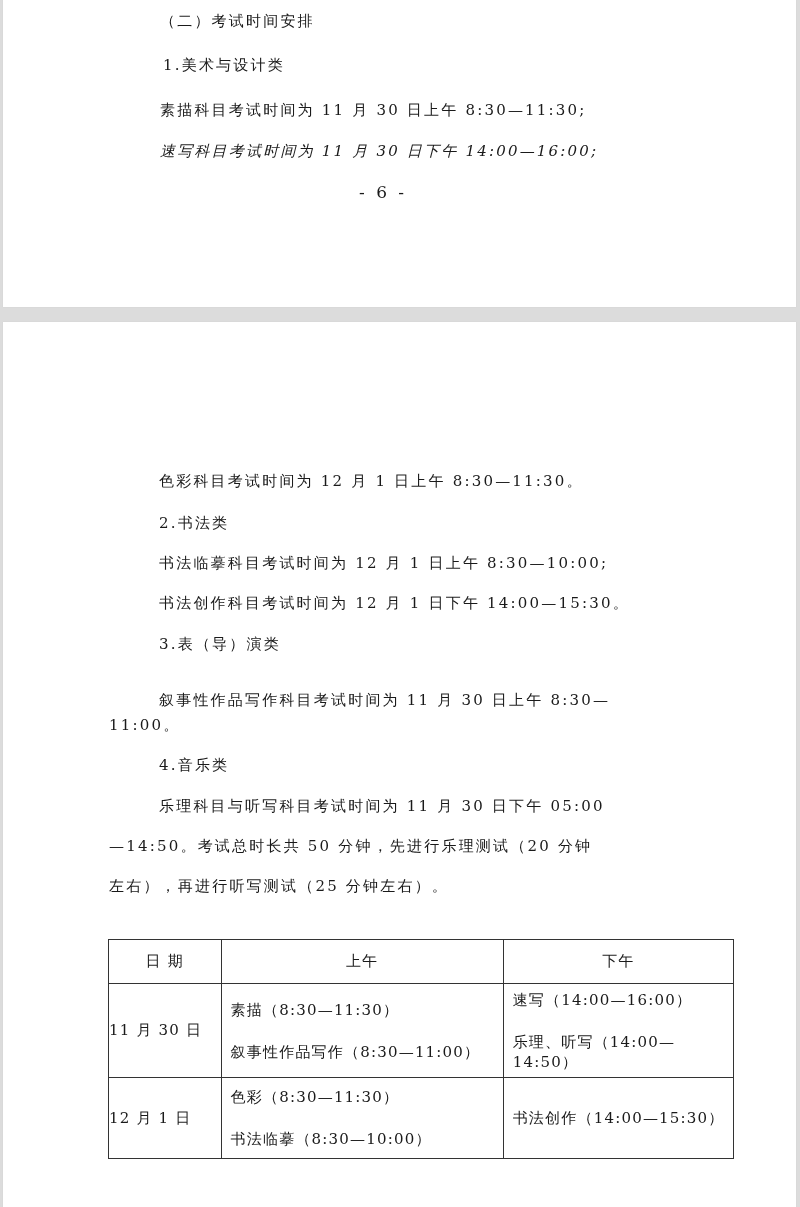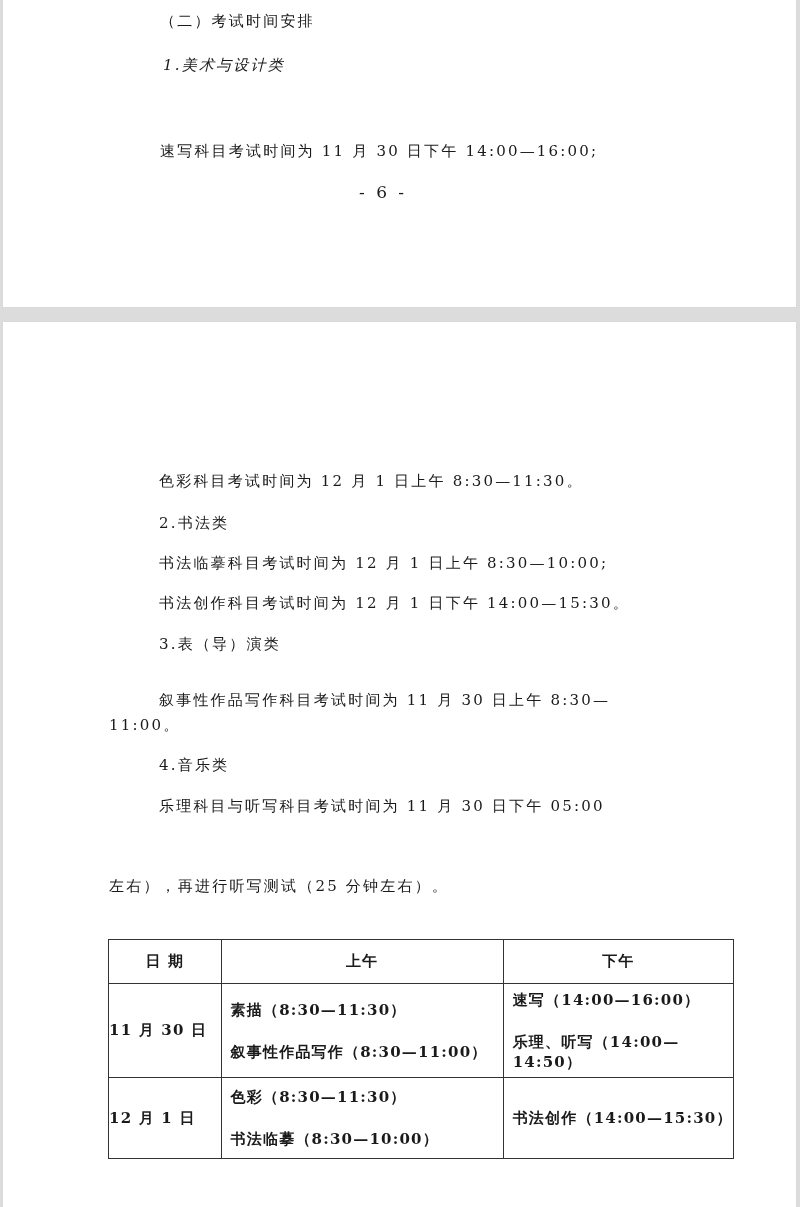--- a/index.html
+++ b/index.html
@@ -18,52 +18,54 @@
   #page2 { top:322px; height:1032px; }
   .line {
     position:absolute; white-space:nowrap; font-size:15px; letter-spacing:2.2px;
   }
   .pagenum { position:absolute; font-size:17px; letter-spacing:3px; }
   table.sched {
     position:absolute; left:105px; top:617px; width:626px;
     border-collapse:collapse; font-size:15px; letter-spacing:1.2px;
   }
   table.sched td, table.sched th {
-    border:1.3px solid #333; font-weight:bold; padding:0;margin-left:35px;
+    border:1.3px solid #333; font-weight:normal; padding:0;margin-left:35px;
   }
   table.sched th { height:43px; text-align:center; }
   .c-date { width:112px; text-align:left; }
   .c-am { width:282px; }
   .c-pm { width:230px; }
   .cell-item { display:block; padding-left:9px; line-height:20px; }
   .row1 td { height:93px; }
   .row2 td { height:80px; }
   .row1 .cell-item + .cell-item { margin-top:22px; }
   .row2 .c-am .cell-item + .cell-item { margin-top:22px; }
 </style>
 </head>
 <body>
 
 <div class="page" id="page1">
   <div class="line" style="left:157px;top:12px;">（二）考试时间安排</div>
-  <div class="line" style="left:160px;top:56px;font-style:italic;">1.美术与设计类</div>
-  <div class="line" style="left:157px;top:142px;">速写科目考试时间为 11 月 30 日下午 14:00—16:00;</div>
+  <div class="line" style="left:160px;top:56px;">1.美术与设计类</div>
+  <div class="line" style="left:157px;top:101px;">素描科目考试时间为 11 月 30 日上午 8:30—11:30;</div>
+  <div class="line" style="left:157px;top:142px;font-style:italic;">速写科目考试时间为 11 月 30 日下午 14:00—16:00;</div>
   <div class="pagenum" style="left:356px;top:182px;">- 6 -</div>
 </div>
 
 <div class="page" id="page2">
   <div class="line" style="left:156px;top:150px;">色彩科目考试时间为 12 月 1 日上午 8:30—11:30。</div>
   <div class="line" style="left:156px;top:192px;">2.书法类</div>
   <div class="line" style="left:156px;top:232px;">书法临摹科目考试时间为 12 月 1 日上午 8:30—10:00;</div>
   <div class="line" style="left:156px;top:272px;">书法创作科目考试时间为 12 月 1 日下午 14:00—15:30。</div>
   <div class="line" style="left:156px;top:313px;">3.表（导）演类</div>
   <div class="line" style="left:156px;top:369px;">叙事性作品写作科目考试时间为 11 月 30 日上午 8:30—</div>
   <div class="line" style="left:106px;top:394px;">11:00。</div>
   <div class="line" style="left:156px;top:434px;">4.音乐类</div>
   <div class="line" style="left:156px;top:475px;">乐理科目与听写科目考试时间为 11 月 30 日下午 05:00</div>
+  <div class="line" style="left:106px;top:515px;">—14:50。考试总时长共 50 分钟，先进行乐理测试（20 分钟</div>
   <div class="line" style="left:106px;top:555px;text-align:center;">左右），再进行听写测试（25 分钟左右）。</div>
 
   <table class="sched">
     <tbody>
         <tr>
       <th class="c-date">日 期</th>
       <th class="c-am">上午</th>
       <th class="c-pm">下午</th>
     </tr>
     <tr class="row1">

